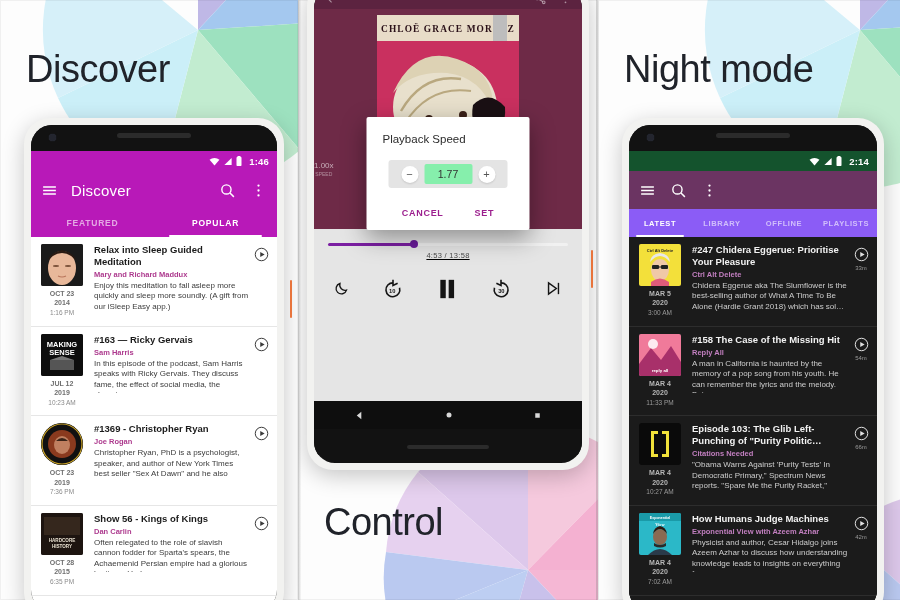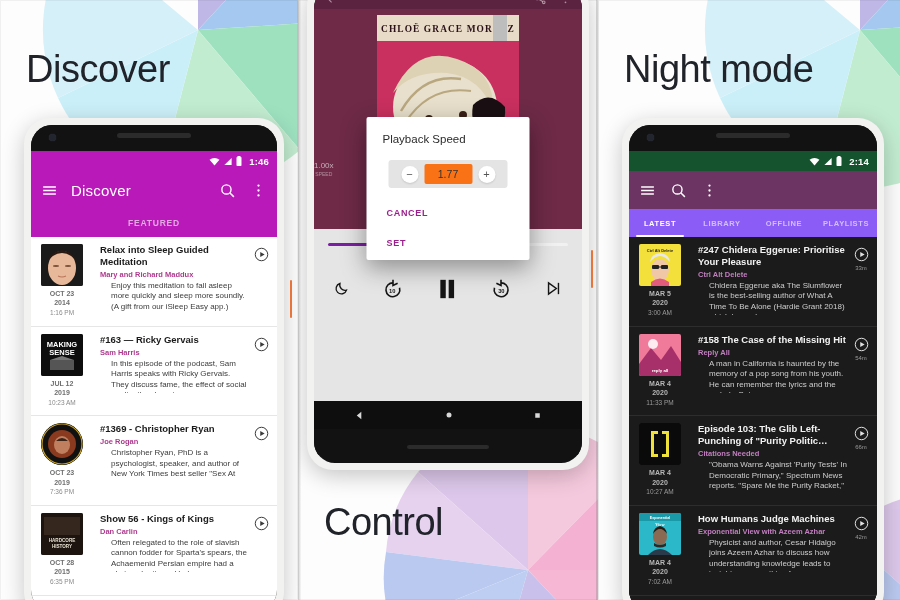--- a/index.html
+++ b/index.html
@@ -132,21 +132,21 @@
   }
   .tab.active { color: #fff; }
   .tab.active::after {
     content: ""; position: absolute; left: 12%; right: 12%; bottom: 0;
     height: 2.5px; background: #fff; border-radius: 2px;
   }
 
   
   .eplist { overflow: hidden; }
   .ep {
-    display: flex; padding: 7px 8px 8px 8px; gap: 15px;
+    display: flex; padding: 7px 8px 8px 8px; gap: 9px;
     border-bottom: 1px solid #e6e6e6; position: relative;
   }
   .ep-left { width: 46px; flex: none; text-align: center; }
   .thumb {
     width: 42px; height: 42px; margin: 0 auto;
     border-radius: 2px; overflow: hidden; position: relative;
     background: #333;
   }
   .thumb svg { width: 100%; height: 100%; display: block; }
   .ep-date {
@@ -157,21 +157,21 @@
   .ep-body { flex: 1; min-width: 0; padding-right: 20px; }
   .ep-title {
     font-size: 9.5px; font-weight: 700; color: #1b1b1b; line-height: 1.25;
     margin-bottom: 2px;
   }
   .ep-author {
     font-size: 7.5px; color: #ad3a8e; margin-bottom: 2px; font-weight: 600;
   }
   .ep-desc {
     font-size: 8px; color: #3c3c3c; line-height: 1.32;
-    max-height: 34px; overflow: hidden; margin-left: 11px;
+    max-height: 34px; overflow: hidden;
   }
   .ep-play {
     position: absolute; right: 8px; top: 10px;
     width: 15px; height: 15px;
   }
   .ep-play svg { width: 100%; height: 100%; display: block; }
   .ep-dur {
     position: absolute; right: 8px; top: 28px; width: 16px;
     text-align: center; font-size: 6px; color: #9a9a9a;
   }
@@ -251,28 +251,27 @@
     display: flex; align-items: center; justify-content: center; gap: 6px;
     margin: 0 6px 16px;
   }
   .step-btn {
     width: 17px; height: 17px; border-radius: 50%; background: #fff;
     display: flex; align-items: center; justify-content: center;
     font-size: 11px; color: #555; line-height: 1;
     box-shadow: 0 1px 2px rgba(0,0,0,.13);
   }
   .step-val {
-    width: 48px; height: 20px; background: #f97316; border-radius: 2px;
+    width: 48px; height: 20px; background: #86efac; border-radius: 2px;
     display: flex; align-items: center; justify-content: center;
     font-size: 10.5px; color: #333; font-weight: 400;
   }
   .dlg-actions {
-    display: flex; justify-content: center; gap: 20px;
+    display: flex; justify-content: center; gap: 31px;
     padding: 4px 4px 2px;
-    flex-direction: column;
   }
   .dlg-btn {
     font-size: 9px; font-weight: 700; letter-spacing: .7px; color: #9c1f8e;
   }
 
   
   .phone3 { left: 24px; top: 118px; width: 262px; height: 500px; }
   .phone3 .screen { height: 452px; background: #141414; }
   .phone3 .ep { border-bottom: 1px solid #2d2d2d; background: #1b1b1b; }
   .phone3 .ep-title { color: #f2f2f2; }
@@ -355,20 +354,21 @@
               <svg viewBox="0 0 24 24">
                   <circle cx="12" cy="5" r="1.6" fill="#fff" stroke="none"></circle>
                   <circle cx="12" cy="12" r="1.6" fill="#fff" stroke="none"></circle>
                   <circle cx="12" cy="19" r="1.6" fill="#fff" stroke="none"></circle>
                 </svg>
             </span>
           </div>
 
           <div class="tabs" style="background:#b819b8">
             <div class="tab">FEATURED</div>
+            <div class="tab active">POPULAR</div>
           </div>
 
           <div class="eplist">
 
             <div class="ep">
               <div class="ep-left">
                 <div class="thumb">
                   <svg viewBox="0 0 42 42">
                       <rect width="42" height="42" fill="#1a1a1a"></rect>
                       <ellipse cx="21" cy="24" rx="14" ry="17" fill="#e8b89a"></ellipse>

